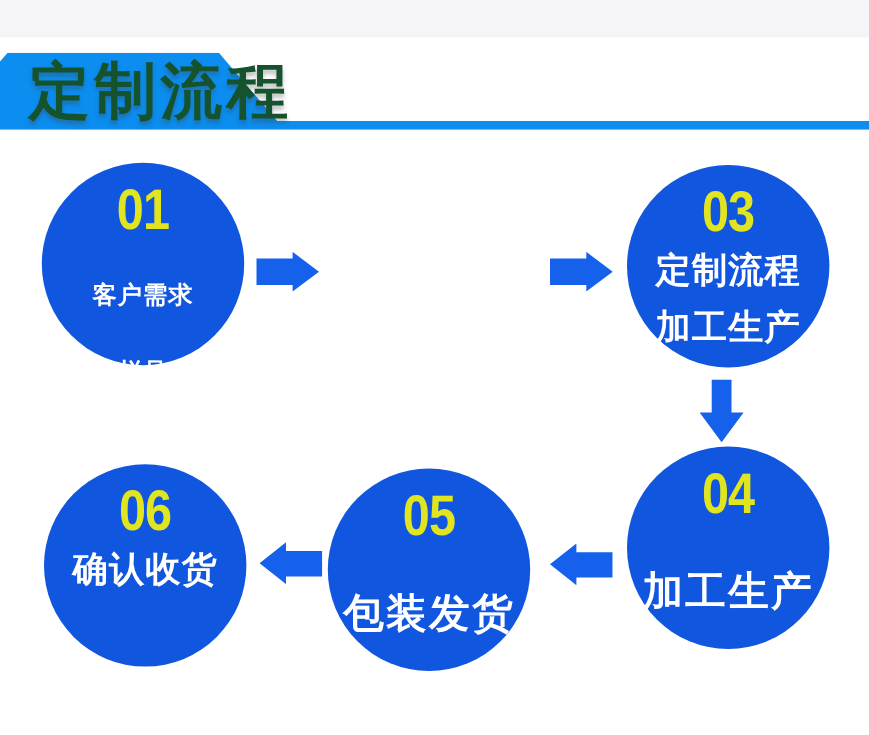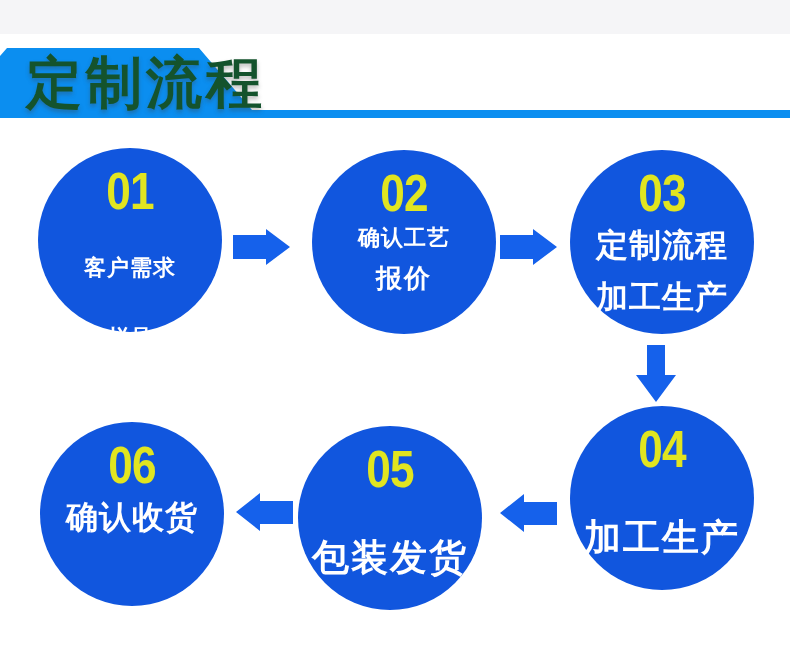--- a/index.html
+++ b/index.html
@@ -61,25 +61,20 @@
     <path d="M 7 0 L 199 0 L 252 62 L 790 62 L 790 70 L 0 70 L 0 8 Z" fill="currentColor"></path>
   </svg>
   <div class="banner-title">定制流程</div>
 
   <div class="circle c1">
     <div class="num">01</div>
     <div class="line t-main">客户需求</div>
     <div class="line t-sub">(图纸/样品/规格)</div>
   </div>
 
-  <div class="circle c2">
-    <div class="num">02</div>
-    <div class="line t-main">确认工艺</div>
-    <div class="line t-sub2">报价</div>
-  </div>
 
   <div class="circle c3">
     <div class="num">03</div>
     <div class="line t-big">定制流程</div>
     <div class="line t-big">加工生产</div>
   </div>
 
   <div class="circle c4">
     <div class="num">04</div>
     <div class="line t-xl">加工生产</div>

